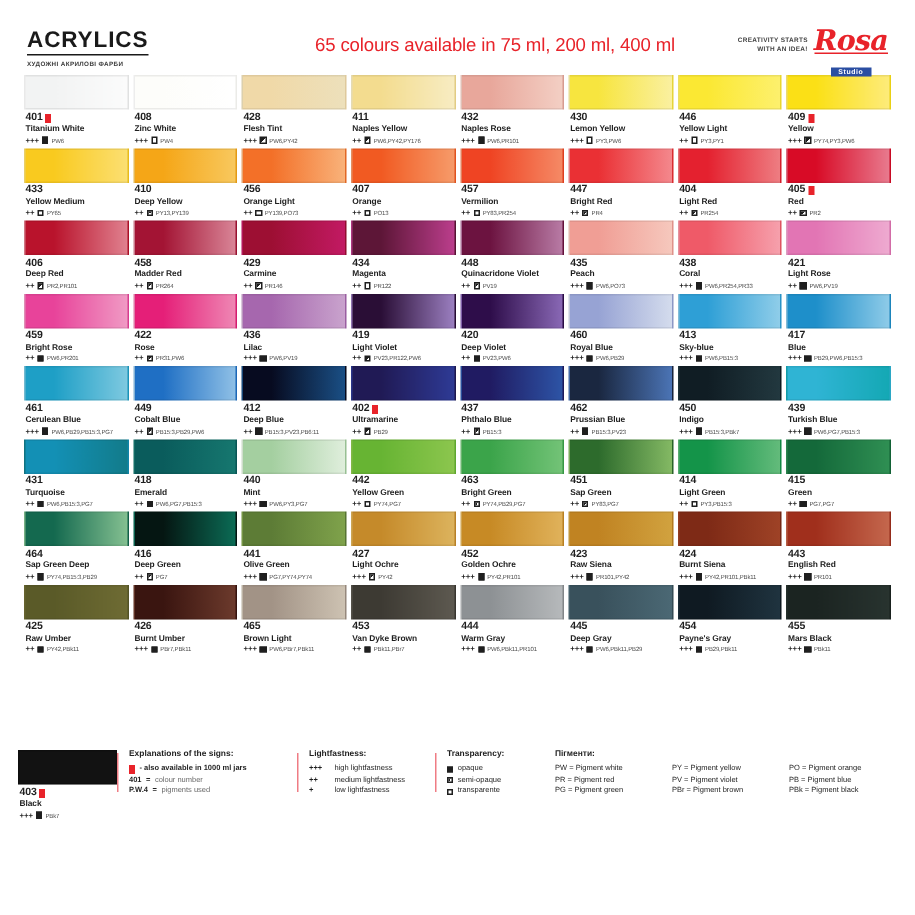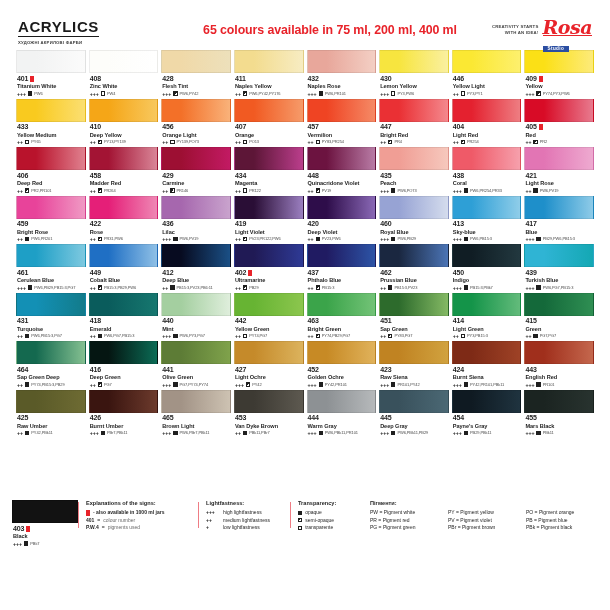--- a/index.html
+++ b/index.html
@@ -25,31 +25,31 @@
     font-size: 15px; font-weight: bold; letter-spacing: 0.6px;
     color: #1a1a1a; line-height: 1;
     border-bottom: 1.6px solid #1a1a1a;
     padding-bottom: 2px; display: inline-block;
   }
   .brand-sub {
     font-size: 4.2px; letter-spacing: 0.25px; color: #3a3a3a;
     margin-top: 2.5px; text-transform: uppercase; font-weight: bold;
   }
   .headline {
-    font-size: 12.4px; font-weight: bold; color: #e8232a;
+    font-size: 12.4px; font-weight: normal; color: #e8232a;
     letter-spacing: -0.1px;
     margin-top: 5px;
     flex: 1; text-align: center;
   }
   .logo-wrap { display: flex; align-items: flex-start; gap: 4px; width: 120px; justify-content: flex-end; }
   .logo-tag {
     font-size: 4.3px; font-weight: bold; color: #444; text-align: right;
     line-height: 1.35; margin-top: 6px; letter-spacing: .2px;
   }
-  .logo-mark { position: relative; text-align: left; }
+  .logo-mark { position: relative; text-align: center; }
   .logo-rosa {
     font-family: "DejaVu Serif", serif;
     font-style: italic; font-weight: bold;
     font-size: 19px; color: #e8232a; line-height: .95;
     letter-spacing: -0.5px;
   }
   .logo-underline { height: 1.4px; background: #e8232a; margin-top: -1px; }
   .logo-studio {
     display: inline-block; background: #2b4ea2; color: #fff;
     font-size: 4.6px; font-weight: bold; letter-spacing: .4px;

